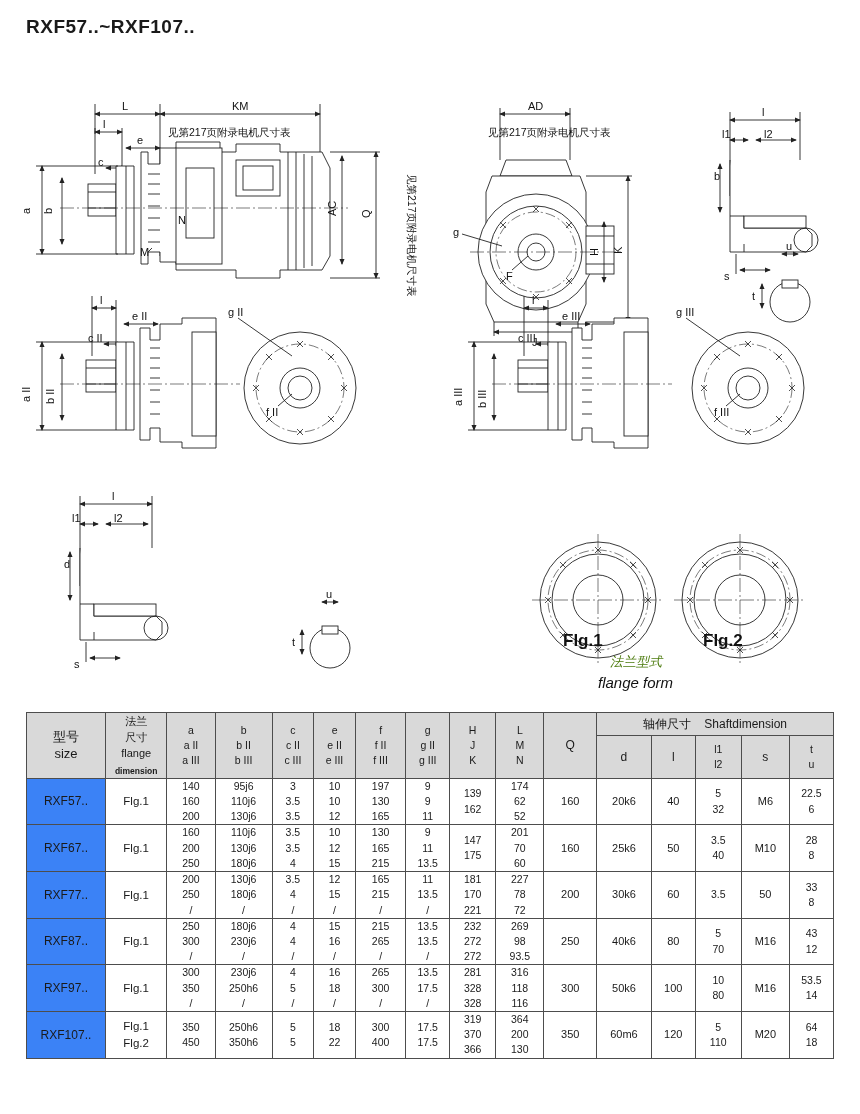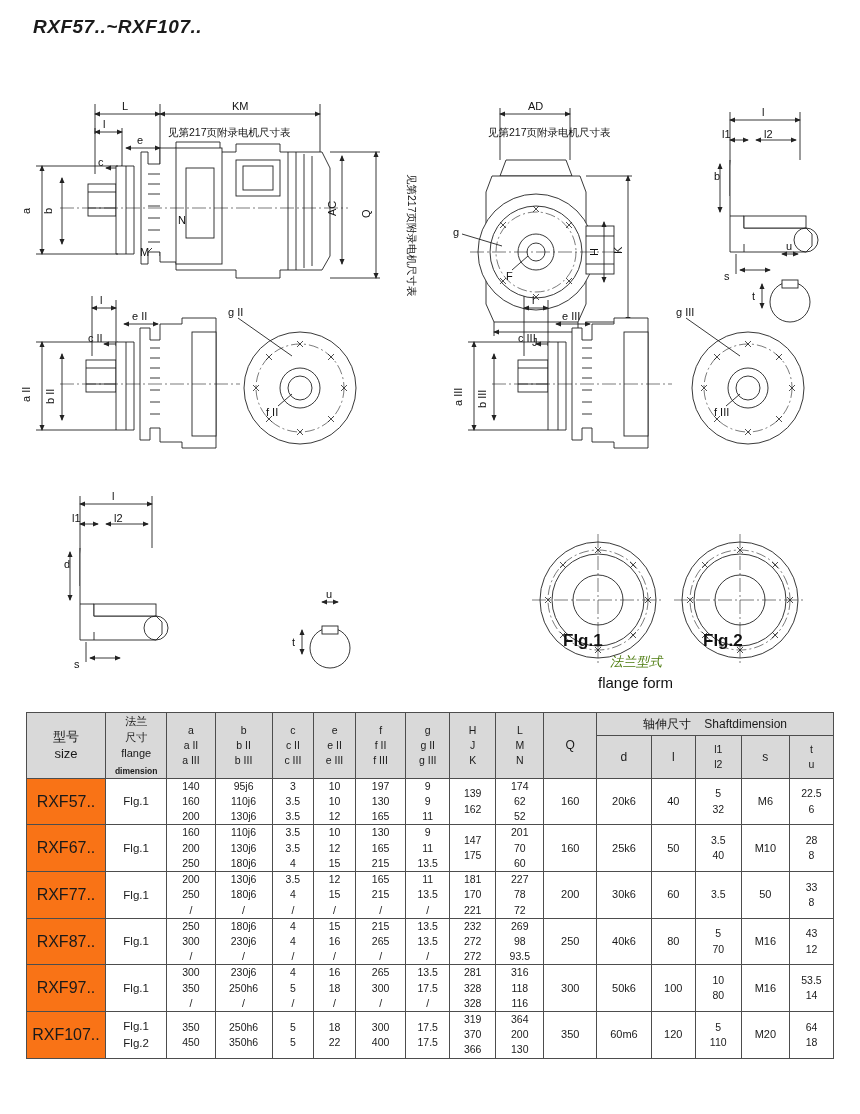--- a/index.html
+++ b/index.html
@@ -16,25 +16,24 @@
     overflow: hidden;
   }
   .page {
     position: relative;
     width: 860px;
     height: 1114px;
   }
   
   .title {
     position: absolute;
-    left: 33px;
+    left: 26px;
     top: 16px;
     font-size: 19px;
     font-weight: bold;
-    font-style: italic;
     letter-spacing: 0.5px;
   }
   
   .drawing {
     position: absolute;
     left: 0;
     top: 56px;
     width: 860px;
     height: 650px;
   }
@@ -56,20 +55,21 @@
     font-size: 13px;
     color: #4d7c0f;
     font-style: italic;
   }
   .flange-form-en {
     position: absolute;
     left: 598px;
     top: 674px;
     font-size: 15px;
     color: #111;
+    font-style: italic;
   }
 
   
   .table-wrap {
     position: absolute;
     left: 26px;
     top: 712px;
     width: 808px;
   }
   table.spec {
@@ -87,22 +87,22 @@
   }
   table.spec thead th {
     background: #d9d9d9;
     font-weight: normal;
     font-size: 12px;
   }
   .hdr-model { font-size: 13px; margin-top: 16px; }
   .hdr-sub { font-size: 11px; margin-top: 24px; }
   .hdr-tiny { font-size: 8.5px; font-weight: bold; }
   td.model {
-    background: #f97316;
-    font-size: 16px;
+    background: #3b82f6;
+    font-size: 12px;
   }
   td.flg {
     font-size: 11.5px;
   }
   .stack {
     display: block;
     font-size: 10.5px;
     line-height: 1.45;
   }
   .cellpad { padding: 4px 0; }

